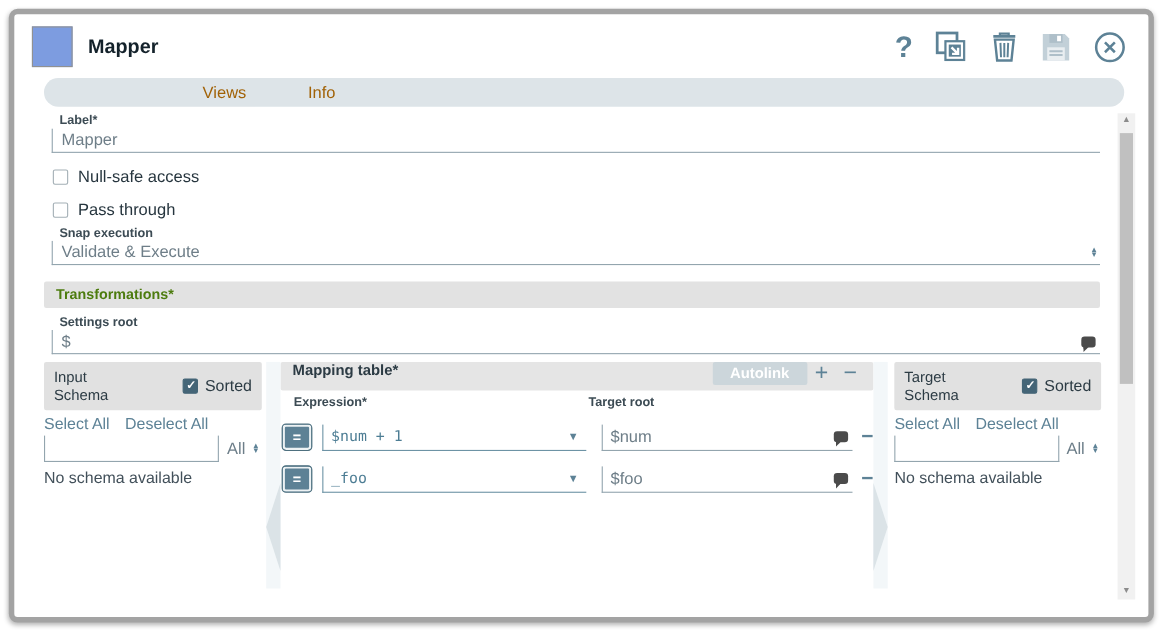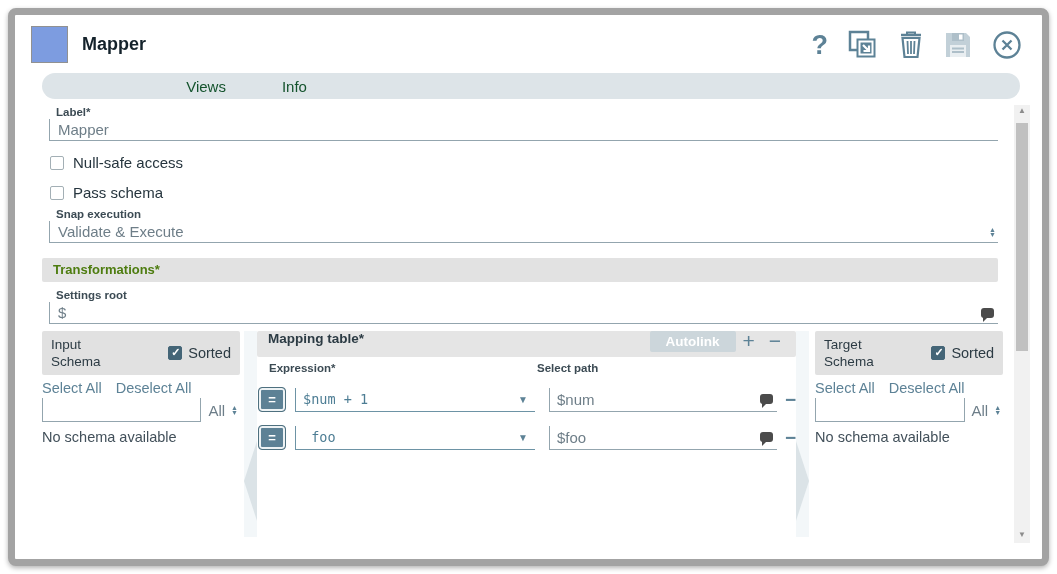--- a/index.html
+++ b/index.html
@@ -1,34 +1,34 @@
 <!DOCTYPE html>
 <html><head>
 <meta charset="utf-8">
 <style>
   * { box-sizing: border-box; margin: 0; padding: 0; }
   html,body { width:1057px; height:574px; background:#fff; font-family:"Liberation Sans", sans-serif; overflow:hidden; }
 
   .dialog {
     position:absolute; left:8px; top:8px; width:1041px; height:558px;
-    background:#fff; border:7px solid #a3a3a3; border-radius:8px;
+    background:#fff; border:5px solid #a3a3a3; border-radius:8px;
     box-shadow:0 2px 5px rgba(0,0,0,.3);
   }
 
   
   .dialog-header { display:flex; align-items:center; padding:11px 20px 6px 16px; }
   .snap-icon { width:37px; height:37px; background:#7d9ce0; border:1px solid #919191; flex:0 0 auto; }
   .dialog-title { font-size:18px; font-weight:bold; color:#14222b; margin-left:14px; flex:1 1 auto; }
   .header-actions { display:flex; align-items:center; gap:20px; }
   .ha-btn { background:none; border:none; cursor:pointer; display:flex; align-items:center; justify-content:center; height:30px; }
   .help-glyph { font-size:27px; font-weight:bold; color:#5d8296; line-height:28px; font-family:"Liberation Sans",sans-serif; }
 
   
   .tab-bar { margin:4px 22px 0 27px; height:26px; background:#dde4e8; border-radius:13px; display:flex; align-items:stretch; overflow:hidden; padding-left:13px; }
-  .tab { border:none; background:transparent; font-size:15px; color:#14532d; padding:0 28px; cursor:pointer; font-family:"Liberation Sans",sans-serif; }
+  .tab { border:none; background:transparent; font-size:15px; color:#a16207; padding:0 28px; cursor:pointer; font-family:"Liberation Sans",sans-serif; }
   .tab.active { background:#0ea5e9; color:#1c2b34; font-weight:bold; padding:0 22px;margin-top:31px; }
 
   
   .content { position:relative; margin:6px 44px 0 27px; }
   .field-label { font-size:11.5px; font-weight:bold; color:#3c4b54; margin:7px 0 1px 14px; }
   .line-field { position:relative; display:flex; align-items:center; height:22px; border-left:1px solid #93a5ae; border-bottom:1px solid #93a5ae; margin-left:7px; }
   .line-field input { border:none; outline:none; flex:1; height:20px; padding-left:8px; font-size:15px; color:#6e7e88; background:transparent; font-family:"Liberation Sans",sans-serif; }
   .spinner { display:flex; flex-direction:column; align-items:center; line-height:5px; margin:0 2px; }
   .spinner span { font-size:7px; color:#5d8296; }
   .checkbox-row { display:flex; align-items:center; margin:13px 0 0 8px; cursor:pointer; }
@@ -155,21 +155,21 @@
     <div class="line-field">
       <input value="Mapper" style="">
     </div>
 
     <div class="checkbox-row">
       <span class="cb"></span>
       <span class="cb-label">Null-safe access</span>
     </div>
     <div class="checkbox-row">
       <span class="cb"></span>
-      <span class="cb-label">Pass schema</span>
+      <span class="cb-label">Pass through</span>
     </div>
 
     <div class="field-label">Snap execution</div>
     <div class="line-field">
       <input value="Validate &amp; Execute" style="">
       <span class="spinner">
         <span>▲</span>
           <span>▼</span>
       </span>
     </div>
@@ -216,21 +216,21 @@
         </div>
         <div class="map-main">
           <div class="map-header">
             <span class="map-title">Mapping table*</span>
             <button class="autolink-btn">Autolink</button>
             <button class="pm-btn">+</button>
             <button class="pm-btn">−</button>
           </div>
           <div class="map-cols">
             <span class="col-label expr">Expression*</span>
-            <span class="col-label">Select path</span>
+            <span class="col-label">Target root</span>
           </div>
 
           <div class="map-row">
             <button class="eq-btn">=</button>
             <span class="expr-field">
               <input value="$num + 1" style="">
               <span class="caret">▼</span>
             </span>
             <span class="target-field">
               <input value="$num" style="">

